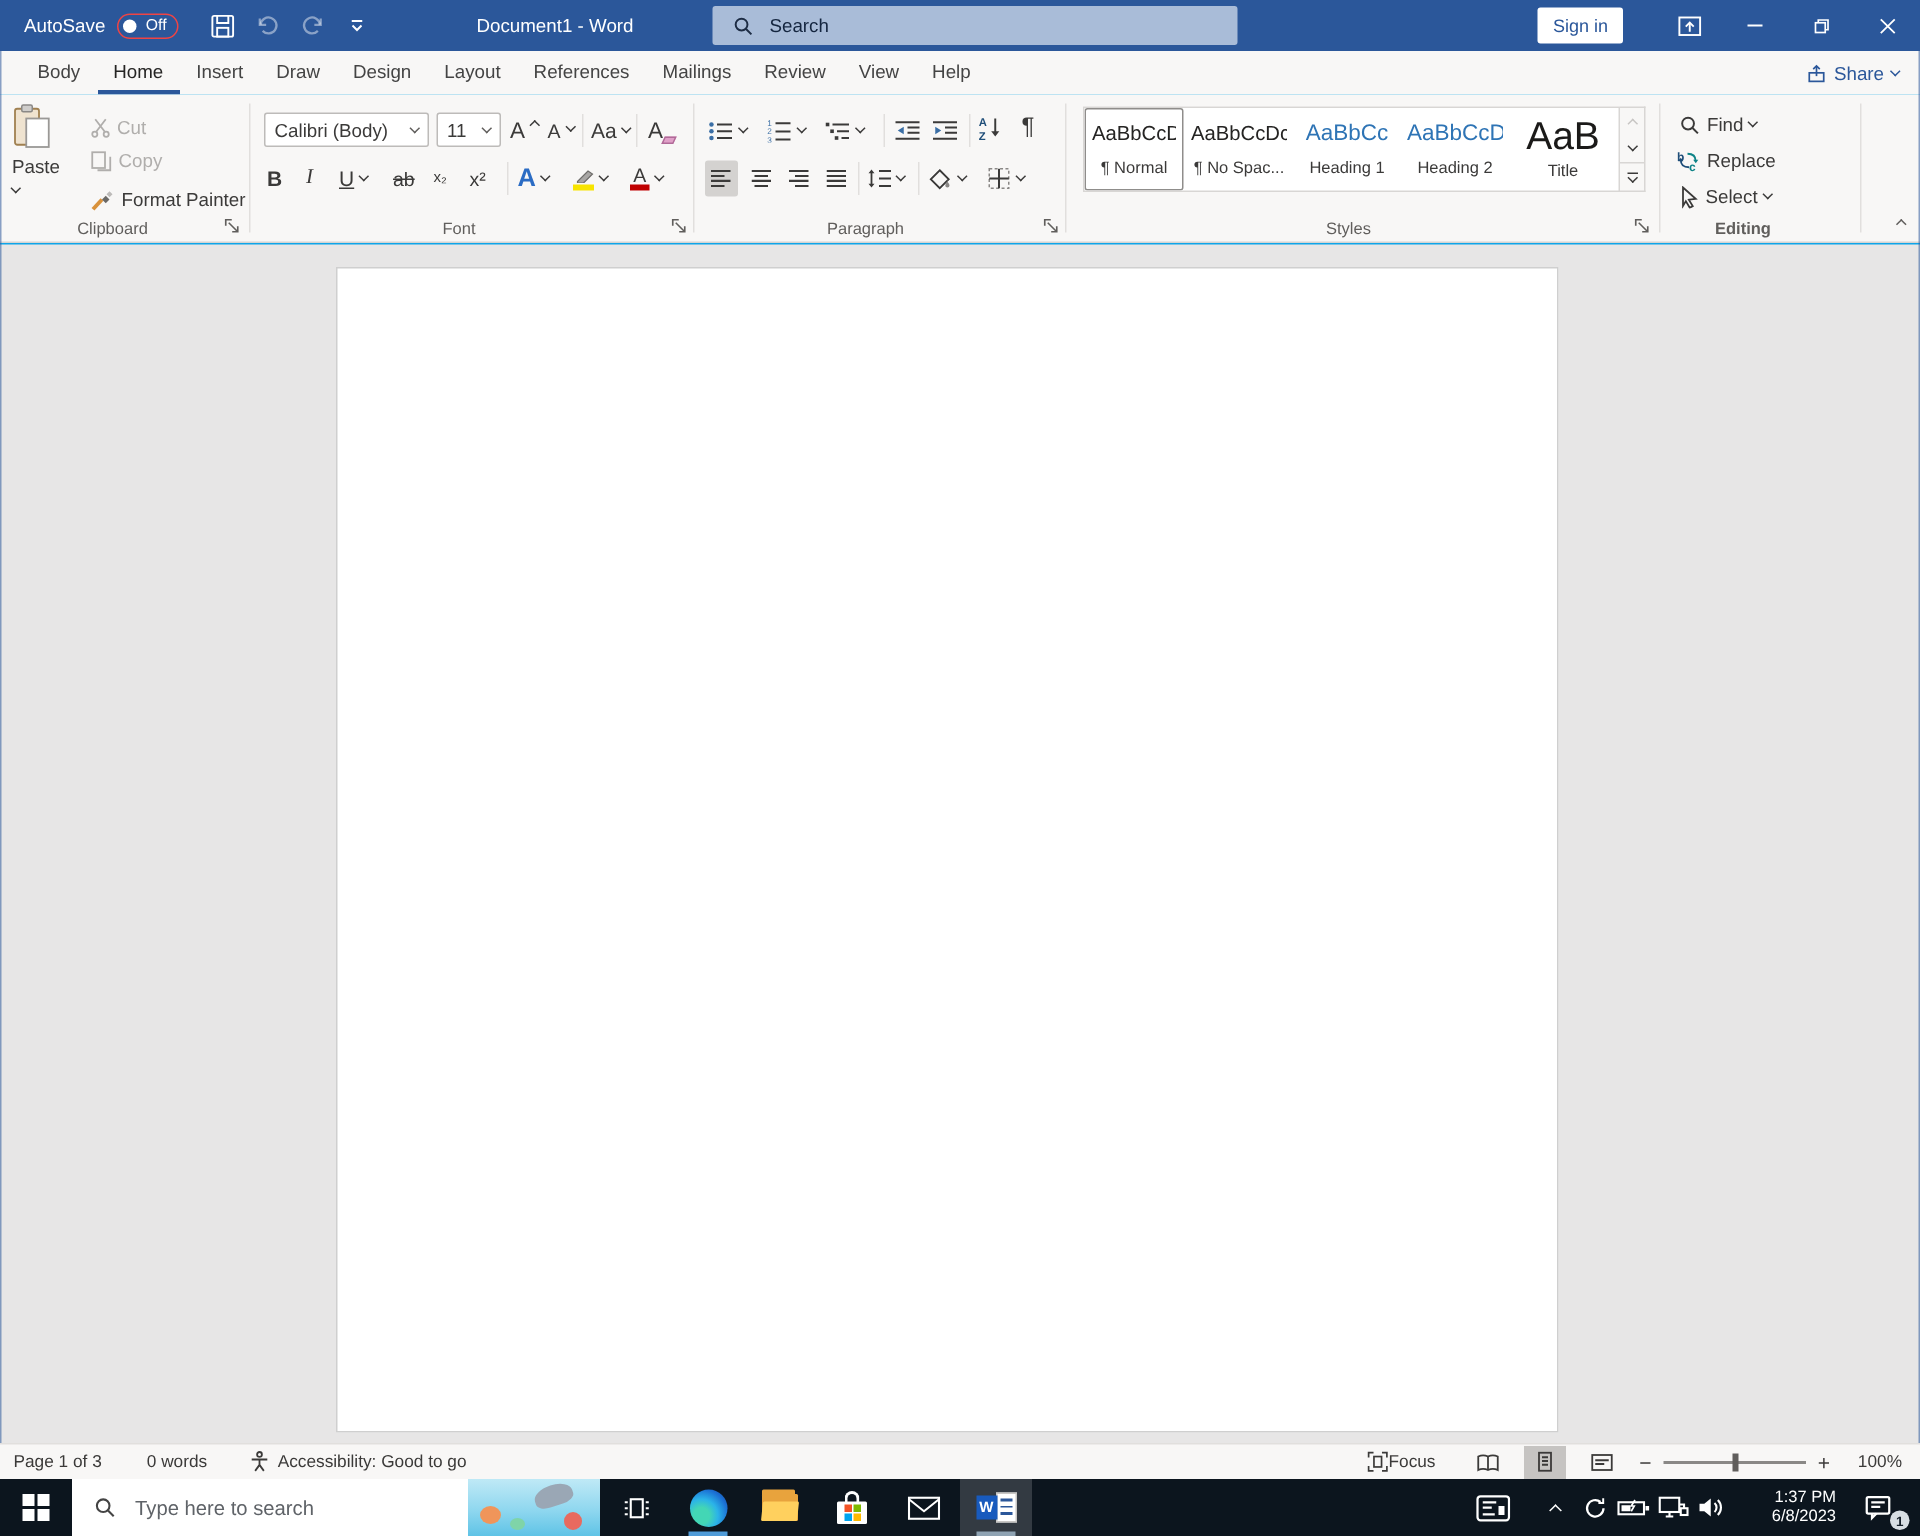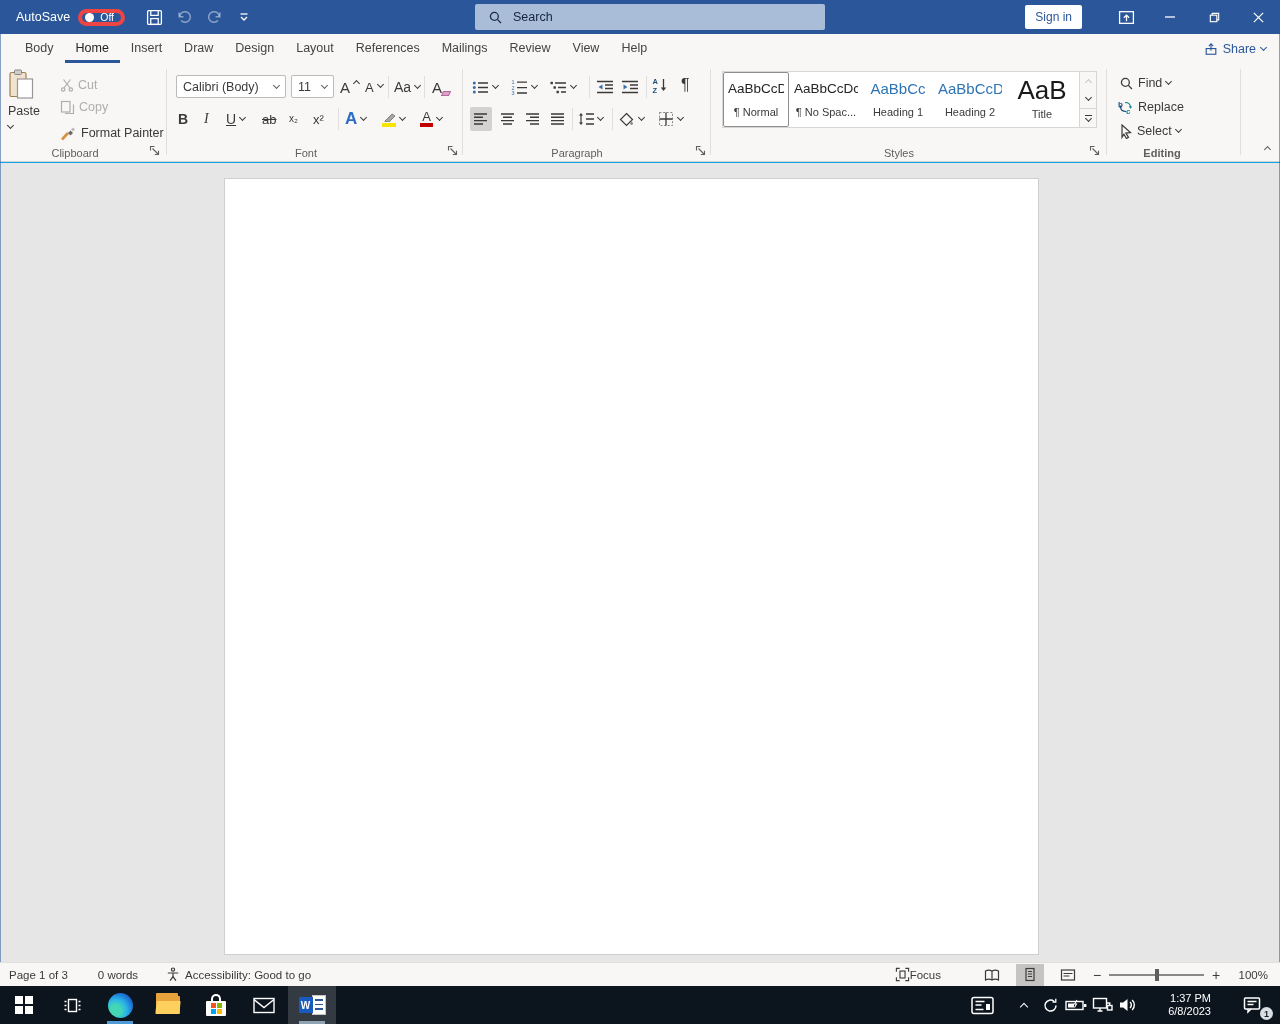--- a/index.html
+++ b/index.html
@@ -5,21 +5,21 @@
   html,body{margin:0;padding:0;background:#555;}
   .screen{position:relative;width:1280px;height:1024px;overflow:hidden;
     font-family:"Liberation Sans","DejaVu Sans",sans-serif;background:#0ea5e9;
     -webkit-font-smoothing:antialiased;}
   .screen *{box-sizing:border-box;}
 
   
   .titlebar{position:absolute;top:0;left:0;right:0;height:34px;background:#2b579a;color:#fff;font-size:12px;}
   .tb-left{position:absolute;left:0;top:0;height:34px;display:flex;align-items:center;padding-left:16px;}
   .tb-autosave-label{margin-right:8px;font-size:12.5px;}
-  .autosave-toggle{display:flex;align-items:center;border:4px solid #ef4444;border-radius:9px;height:17px;padding:0 7px 0 3px;cursor:pointer;}
+  .autosave-toggle{display:flex;align-items:center;border:1px solid #ef4444;border-radius:9px;height:17px;padding:0 7px 0 3px;cursor:pointer;}
   .autosave-toggle .knob{width:9px;height:9px;border-radius:50%;background:#fff;margin-right:6px;}
   .autosave-toggle .state{font-size:10.5px;}
   .qbtn{display:inline-flex;align-items:center;justify-content:center;width:30px;height:34px;cursor:pointer;color:#fff;}
   .qbtn.q-save{margin-left:14px;}
   .qbtn.q-dis{color:rgba(255,255,255,.45);}
   .tb-title{position:absolute;left:270px;top:0;width:200px;height:34px;line-height:34px;text-align:center;font-size:12.5px;white-space:nowrap;}
   .tb-search{position:absolute;left:475px;top:4px;width:350px;height:26px;background:#a9bcd8;border-radius:2px;display:flex;align-items:center;color:#14253f;cursor:text;}
   .tb-search .s-ic{margin:0 10px 0 13px;display:inline-flex;color:#1d2c44;}
   .tb-search .s-tx{font-size:12.5px;}
   .tb-right{position:absolute;right:0;top:0;height:34px;display:flex;align-items:center;}
@@ -75,21 +75,21 @@
   .page{position:absolute;left:224px;top:15px;width:815px;height:777px;background:#fff;border:1px solid #cfcfcf;cursor:text;}
   .winborder{position:absolute;top:34px;bottom:38px;width:1px;background:#2b579a;opacity:.55;}
 
   
   .statusbar{position:absolute;top:962px;left:0;right:0;height:24px;background:#f8f7f6;border-top:1px solid #e1dfdd;display:flex;align-items:center;font-size:11.5px;color:#3b3a39;}
   .sb-item{display:flex;align-items:center;gap:5px;cursor:pointer;white-space:nowrap;}
   .sb-page{margin-left:9px;}
   .sb-words{margin-left:30px;}
   .sb-acc{margin-left:28px;}
   .sb-right{margin-left:auto;display:flex;align-items:center;}
-  .sb-focus{gap:0;margin-right:32px;}
+  .sb-focus{gap:0;margin-right:16px;}
   .viewbtn{width:28px;height:22px;display:flex;align-items:center;justify-content:center;cursor:pointer;color:#3b3a39;margin:0 5px;}
   .viewbtn.sel{background:#c6c4c2;}
   .zoom-minus,.zoom-plus{width:20px;text-align:center;font-size:14px;cursor:pointer;}
   .zoom-track{position:relative;width:95px;height:2px;background:#8a8886;margin:0 2px;cursor:pointer;}
   .zoom-thumb{position:absolute;left:46px;top:-5px;width:4px;height:12px;background:#605e5c;}
   .sb-zoom{width:42px;text-align:right;margin-right:12px;cursor:pointer;}
 
   
   .taskbar{position:absolute;top:986px;left:0;right:0;height:38px;background:#0c151e;display:flex;align-items:stretch;color:#fff;}
   .tk{width:48px;display:flex;align-items:center;justify-content:center;cursor:pointer;position:relative;}
@@ -98,21 +98,21 @@
   .tk-search{width:352px;background:#fff;display:flex;align-items:center;color:#555;cursor:text;position:relative;overflow:hidden;}
   .tk-search .s-ic{margin:0 12px 0 14px;color:#444;display:inline-flex;}
   .tk-search .s-tx{font-size:13.5px;color:#5f6368;white-space:nowrap;}
   .tk-art{position:absolute;right:0;top:0;width:88px;height:38px;background:linear-gradient(180deg,#bfe9f6 0%,#8fd7ef 55%,#5fc3e6 100%);}
   .tk-art i{position:absolute;border-radius:50%;}
   .ind{position:absolute;bottom:0;left:50%;transform:translateX(-50%);width:26px;height:3px;}
   .tk-word{background:rgba(255,255,255,.16);}
   .tray{margin-left:auto;display:flex;align-items:center;padding-right:10px;}
   .tray .ti{width:26px;height:38px;display:flex;align-items:center;justify-content:center;cursor:pointer;position:relative;}
   .tray .ti.news{margin-right:16px;}
-  .clock{width:64px;text-align:right;font-size:11px;line-height:13px;cursor:pointer;margin:0 25px 0 6px;}
+  .clock{width:64px;text-align:right;font-size:11px;line-height:13px;cursor:pointer;margin:0 12px 0 6px;}
   .badge{position:absolute;right:-3px;bottom:4px;width:13px;height:13px;border-radius:50%;background:#d8dee3;color:#16202a;font-size:9px;font-weight:bold;display:flex;align-items:center;justify-content:center;}
   .edge-circle{width:25px;height:25px;border-radius:50%;background:radial-gradient(circle at 30% 70%,#43d6b5 0 22%,#2bb3e8 45%,#1b6fd4 72%,#123f8c 100%);}
   .folder{position:relative;width:24px;height:18px;}
   .folder .back{position:absolute;inset:0;background:#e8a33d;border-radius:1px;}
   .folder .tab{position:absolute;top:-3px;left:0;width:10px;height:4px;background:#e8a33d;border-radius:1px 1px 0 0;}
   .folder .front{position:absolute;left:0;bottom:0;width:24px;height:13px;background:#ffd05e;border-radius:1px;transform:skewX(-6deg);}
   .storebag{position:relative;width:20px;height:22px;}
   .storebag .handle{position:absolute;top:0;left:5px;width:10px;height:8px;border:2px solid #fff;border-bottom:none;border-radius:5px 5px 0 0;}
   .storebag .body{position:absolute;bottom:0;left:0;width:20px;height:15px;background:#fff;border-radius:1px;display:grid;grid-template-columns:5px 5px;grid-template-rows:5px 5px;gap:1px;align-content:center;justify-content:center;}
   .wordicon{position:relative;width:27px;height:22px;}
@@ -154,20 +154,21 @@
           </svg>
       </span>
       <span class="qbtn">
         <svg width="12" height="12" viewBox="0 0 12 12" fill="none" stroke="currentColor" stroke-width="1.3">
             <path d="M2.5 3h7"></path>
             <path d="M3 6l3 3 3-3"></path>
           </svg>
       </span>
     </div>
 
+    <div class="tb-title">Document1 - Word</div>
 
     <div class="tb-search">
       <span class="s-ic">
         <svg width="15" height="15" viewBox="0 0 16 16" fill="none" stroke="currentColor" stroke-width="1.4">
             <circle cx="6.8" cy="6.8" r="4.2"></circle>
             <path d="M10 10l3.8 3.8"></path>
           </svg>
       </span>
       <span class="s-tx">Search</span>
     </div>
@@ -578,20 +579,35 @@
 
   <div class="taskbar">
     <div class="tk">
       <span class="start-logo">
           <span></span>
           <span></span>
           <span></span>
           <span></span>
         </span>
     </div>
+    <div class="tk-search">
+      <span class="s-ic">
+        <svg width="16" height="16" viewBox="0 0 16 16" fill="none" stroke="currentColor" stroke-width="1.4">
+            <circle cx="6.8" cy="6.8" r="4.2"></circle>
+            <path d="M10 10l3.8 3.8"></path>
+          </svg>
+      </span>
+      <span class="s-tx">Type here to search</span>
+      <span class="tk-art">
+        <i style="left:44px;top:4px;width:26px;height:14px;background:#9aa7b5;border-radius:60% 60% 40% 40%;transform:rotate(-18deg);"></i>
+        <i style="left:8px;top:18px;width:14px;height:12px;background:#f0955a;"></i>
+        <i style="left:64px;top:22px;width:12px;height:12px;background:#e86a5f;"></i>
+        <i style="left:28px;top:26px;width:10px;height:8px;background:#7fd4a8;"></i>
+      </span>
+    </div>
     <div class="tk">
       <svg width="19" height="17" viewBox="0 0 19 17" fill="none" stroke="currentColor" stroke-width="1.4">
         <rect x="5.5" y="2.5" width="8" height="12"></rect>
         <path d="M1.5 4.5h2M1.5 8.5h2M1.5 12.5h2M15.5 4.5h2M15.5 8.5h2M15.5 12.5h2"></path>
       </svg>
     </div>
     <div class="tk">
       <span class="edge-circle"></span>
       <span class="ind" style="background:#4f9bd8;"></span>
     </div>

